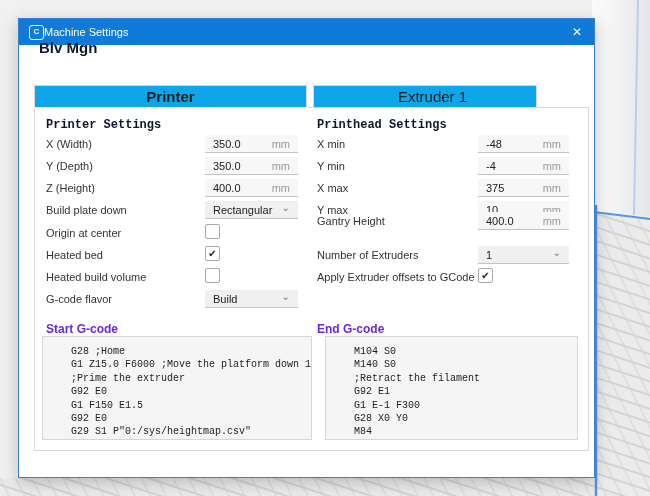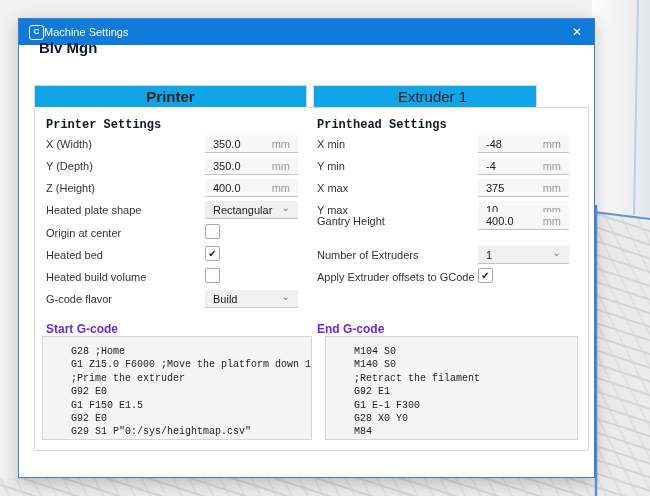--- a/index.html
+++ b/index.html
@@ -118,21 +118,21 @@
         </div>
       </div>
       <div class="prow" style="top:71px">
         <span class="lab l">Z (Height)</span>
         <div class="ctrl l numfield">
           <span>400.0</span>
           <span class="unit">mm</span>
         </div>
       </div>
       <div class="prow" style="top:93px">
-        <span class="lab l">Heated plate shape</span>
+        <span class="lab l">Build plate down</span>
         <div class="ctrl l selfield">
           <span>Rectangular</span>
           <span class="chev">⌄</span>
         </div>
       </div>
       <div class="prow" style="top:116px">
         <span class="lab l">Origin at center</span>
         <div class="ctrl l" style="width:15px">
           <div class="cb"></div>
         </div>

